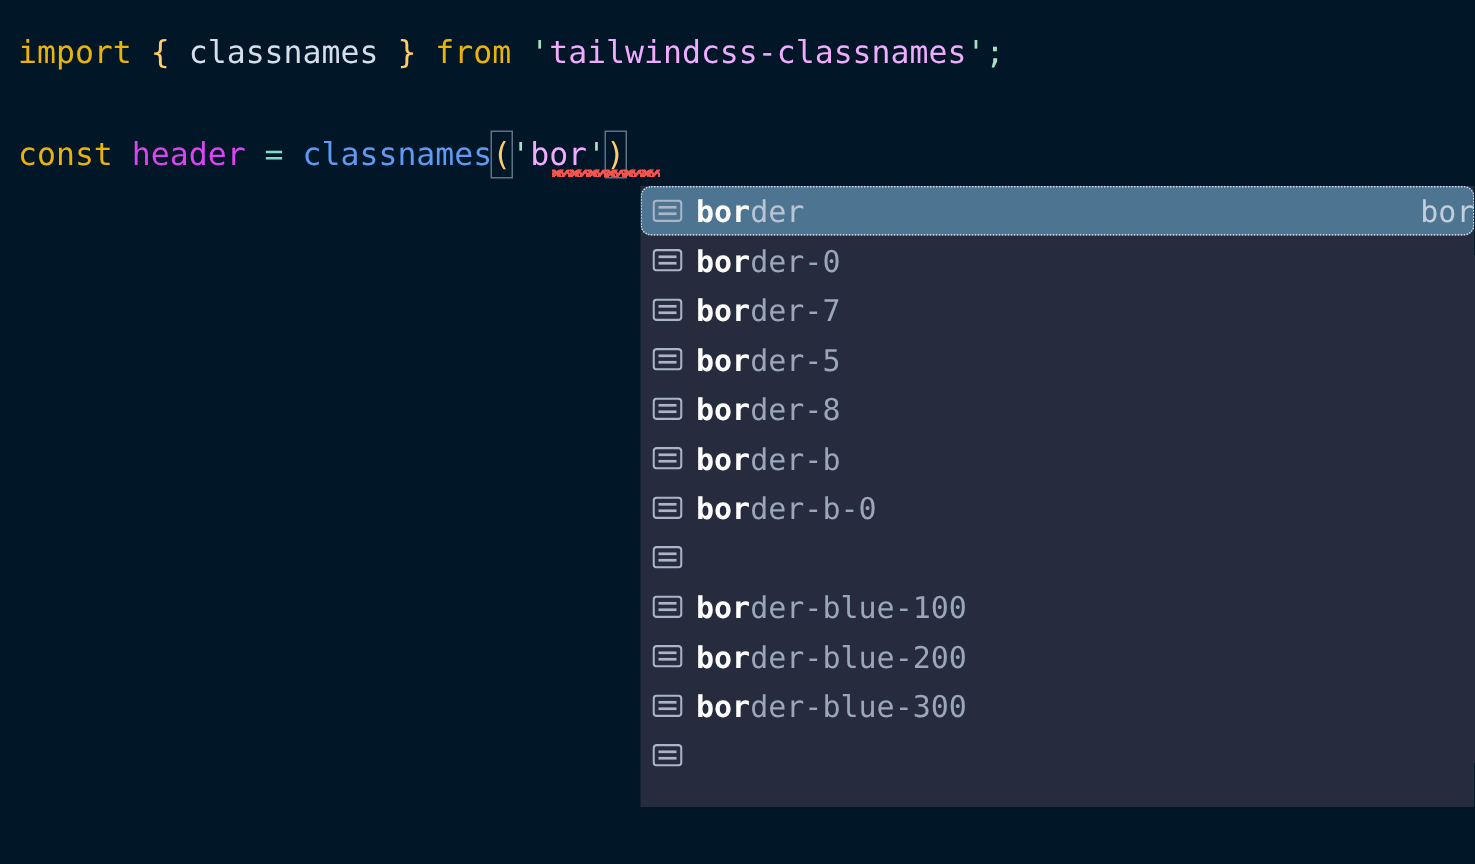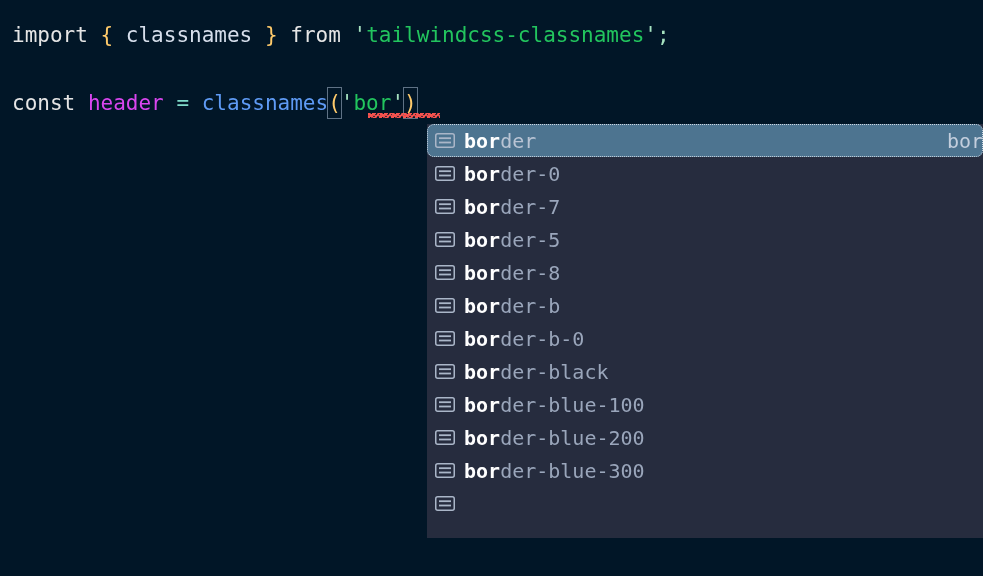--- a/index.html
+++ b/index.html
@@ -28,24 +28,24 @@
     left: 12px;
     white-space: pre;
     font-size: 21px;
     line-height: 30px;
     letter-spacing: 0px;
     font-family: "DejaVu Sans Mono", "Liberation Mono", monospace;
   }
   .line-1 { top: 20px; }
   .line-2 { top: 87px; }
 
-  .tok-keyword   { color: #e5e5e5; }
+  .tok-keyword   { color: #eab308; }
   .tok-brace     { color: #ffcb6b; }
   .tok-ident     { color: #d6deeb; }
-  .tok-string    { color: #22c55e; }
+  .tok-string    { color: #f0abfc; }
   .tok-quote     { color: #a6e2c0; }
   .tok-punct     { color: #a6e2c0; }
   .tok-var       { color: #d946ef; }
   .tok-operator  { color: #7fdbca; }
   .tok-func      { color: #5f9bf5; }
   .tok-paren     { color: #ffcb6b; }
 
   
   .bracket-match {
     display: inline-block;
@@ -228,21 +228,20 @@
         <span class="ac-label"><span class="match">bor</span><span>der-b-0</span></span>
       </div>
       <div class="ac-row">
         <span class="ac-icon">
           <svg width="20" height="15" viewBox="0 0 20 15" xmlns="http://www.w3.org/2000/svg">
             <rect x="0.75" y="0.75" width="18.5" height="13.5" rx="2" ry="2" fill="none" stroke="#aab6c8" stroke-width="1.5"></rect>
             <rect x="4" y="4.3" width="12" height="1.8" fill="#aab6c8"></rect>
             <rect x="4" y="8.6" width="12" height="1.8" fill="#aab6c8"></rect>
           </svg>
         </span>
-        <span class="ac-label"><span class="match">bor</span><span>der-black</span></span>
       </div>
       <div class="ac-row">
         <span class="ac-icon">
           <svg width="20" height="15" viewBox="0 0 20 15" xmlns="http://www.w3.org/2000/svg">
             <rect x="0.75" y="0.75" width="18.5" height="13.5" rx="2" ry="2" fill="none" stroke="#aab6c8" stroke-width="1.5"></rect>
             <rect x="4" y="4.3" width="12" height="1.8" fill="#aab6c8"></rect>
             <rect x="4" y="8.6" width="12" height="1.8" fill="#aab6c8"></rect>
           </svg>
         </span>
         <span class="ac-label"><span class="match">bor</span><span>der-blue-100</span></span>

